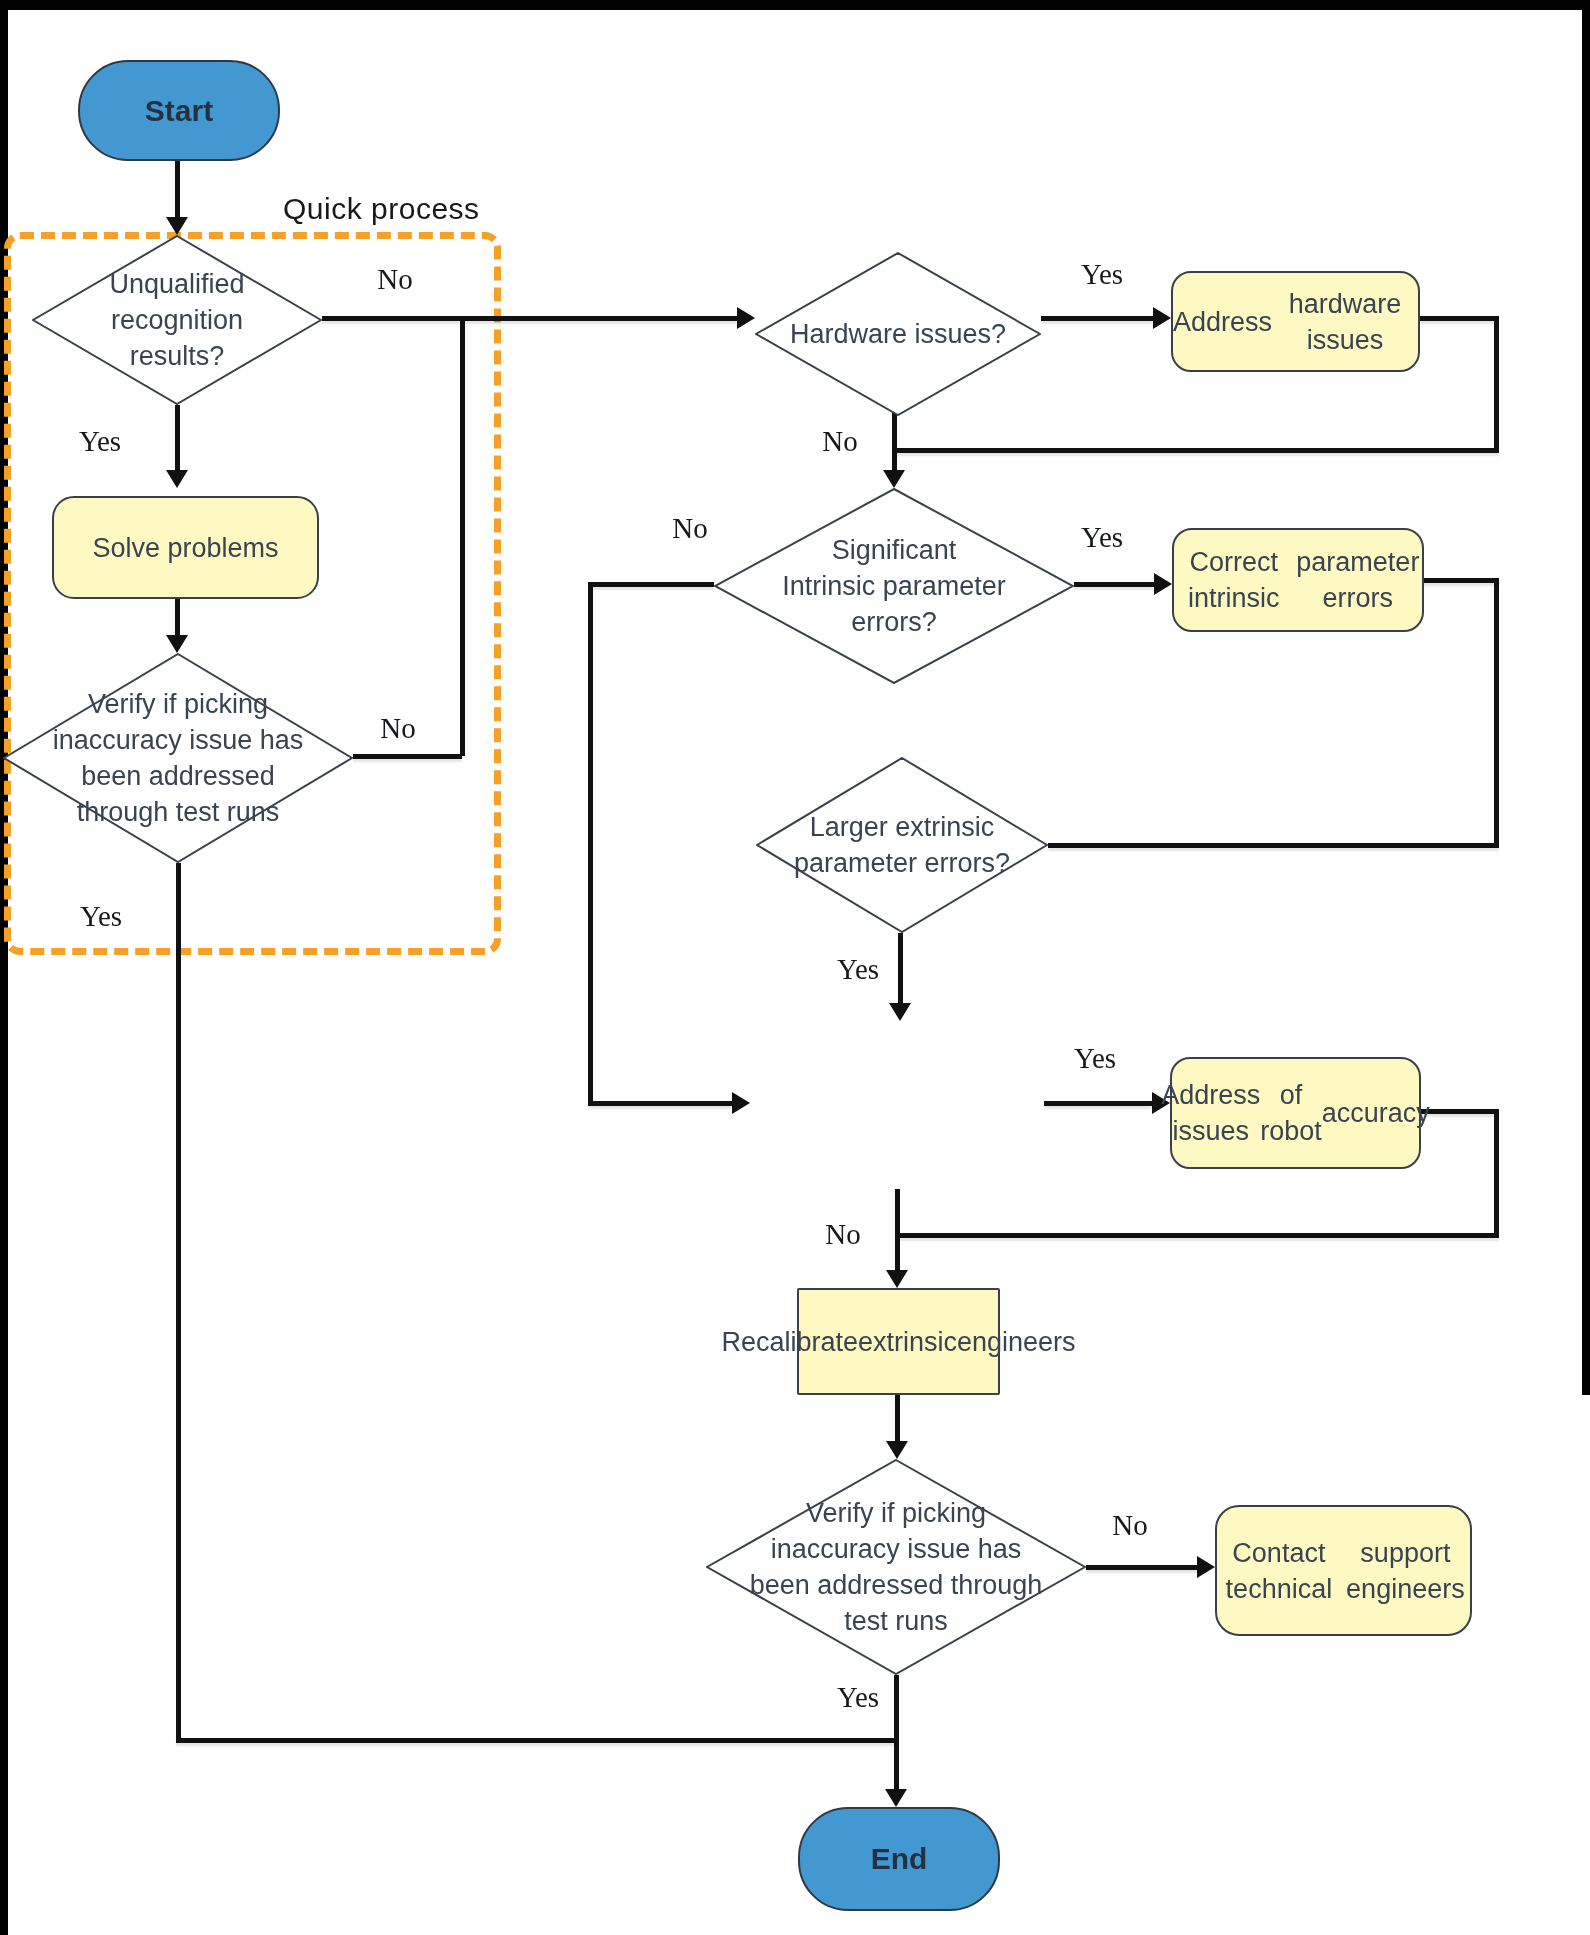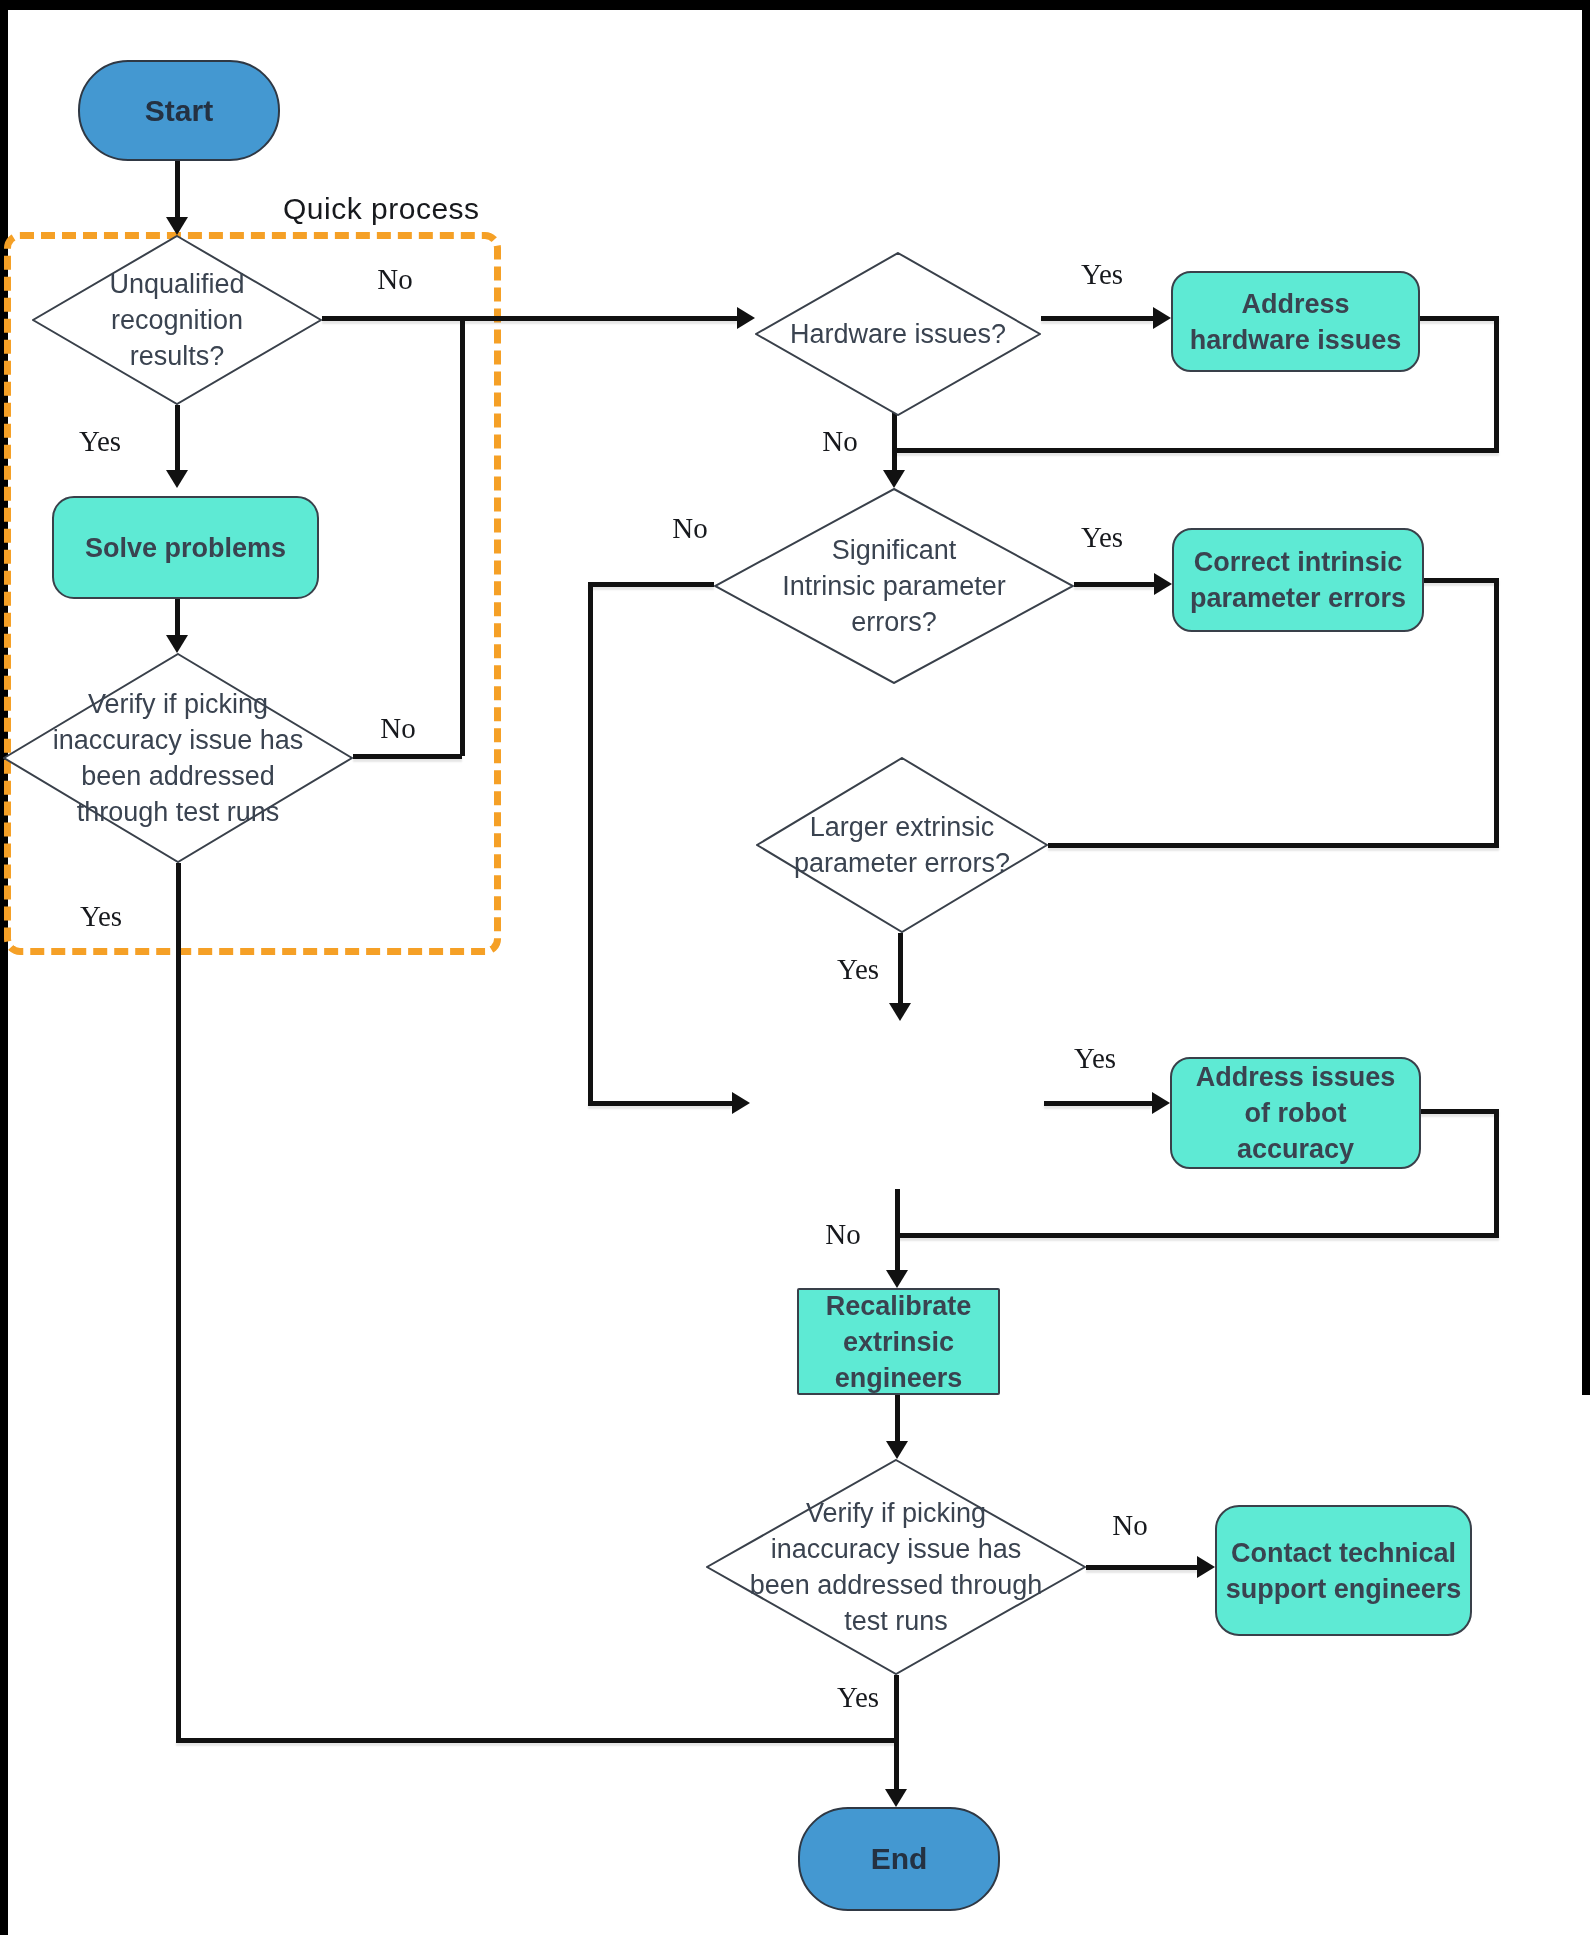--- a/index.html
+++ b/index.html
@@ -21,23 +21,23 @@
 
   
   .terminal{position:absolute;background:var(--terminal-fill,#4498D1);
             border:2.5px solid #2F3844;border-radius:50px;display:flex;
             align-items:center;justify-content:center;font-size:30px;font-weight:bold;
             color:var(--terminal-text,#243142);}
   .t-start{left:78px;top:60px;width:198px;height:97px;}
   .t-end{left:798px;top:1807px;width:198px;height:100px;}
 
   
-  .proc{position:absolute;background:#5eead4;border:2px solid var(--node-border,#39404A);
-        border-radius:20px;display:flex;flex-direction:column;align-items:center;
-        justify-content:center;text-align:center;font-size:27px;font-weight:700;
+  .proc{position:absolute;background:#fef9c3;border:2px solid var(--node-border,#39404A);
+        border-radius:20px;display:flex;align-items:center;
+        justify-content:center;text-align:center;font-size:27px;font-weight:400;
         color:var(--node-text,#3A4350);line-height:36px;}
   .p-solve{left:52px;top:488px;width:263px;height:99px;border-radius:22px;margin-top:8px;}
   .p-addrhw{left:1171px;top:271px;width:245px;height:97px;}
   .p-correct{left:1172px;top:528px;width:248px;height:100px;}
   .p-addrrobot{left:1170px;top:1057px;width:247px;height:108px;}
   .p-recal{left:797px;top:1288px;width:199px;height:103px;border-radius:2px;border-width:2px;}
   .p-contact{left:1215px;top:1505px;width:253px;height:127px;border-radius:24px;}
 
   
   .diamond{position:absolute;}

